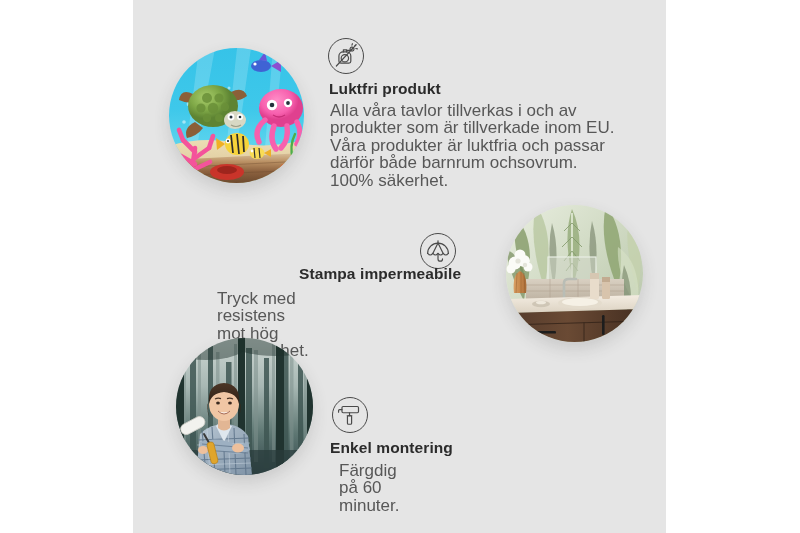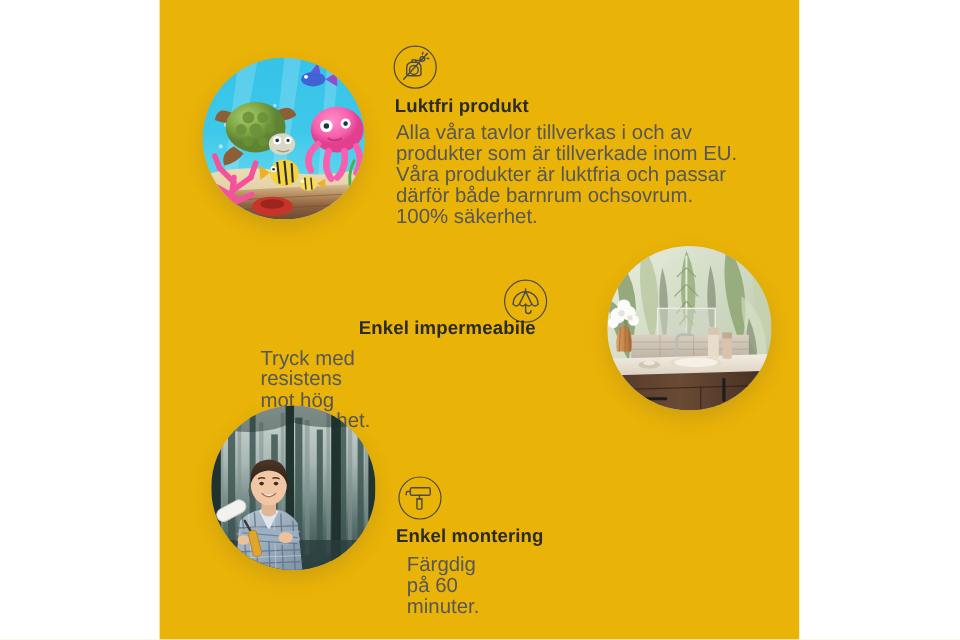--- a/index.html
+++ b/index.html
@@ -19,21 +19,21 @@
     background: #ffffff;
   }
 
   
   #stage {
     position: absolute;
     left: 133px;
     top: 0;
     width: 533px;
     height: 533px;
-    background: #eab308;
+    background: #e5e5e5;
     overflow: hidden;
   }
 
   
   .feature { position: absolute; }
 
   .icon-circle {
     position: absolute;
     border: 1.6px solid #4a4a4a;
     border-radius: 50%;
@@ -422,21 +422,21 @@
 
             <path d="M18 9.6 L12.5 20.6 M18 9.6 L23.5 20.6"></path>
 
             <path d="M18 9.6 L18 7.2"></path>
 
             <path d="M18 20.6 L18 26.4 a2.4 2.4 0 0 0 4.8 0"></path>
           </g>
         </svg>
       </div>
 
-      <div class="f-title" id="title-2">Enkel impermeabile</div>
+      <div class="f-title" id="title-2">Stampa impermeabile</div>
 
       <div class="f-body" id="body-2">Tryck med resistens mot hög luftfuktighet.</div>
     </div>
 
     <div class="feature">
 
       <div class="photo" id="photo-3">
         <svg width="137" height="137" viewBox="0 0 137 137">
           <defs>
             <linearGradient id="forestG" x1="0" y1="0" x2="0" y2="1">

